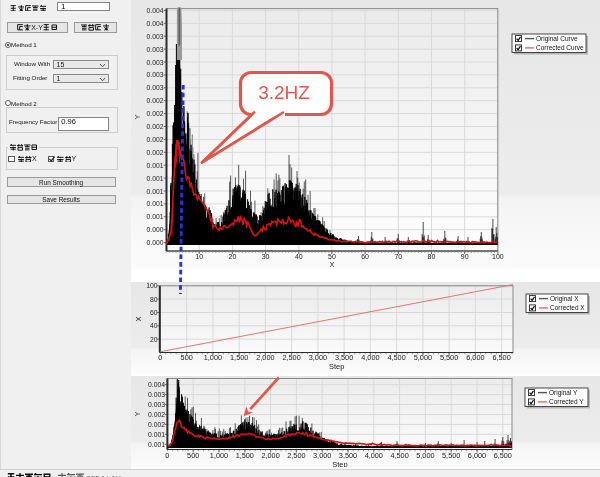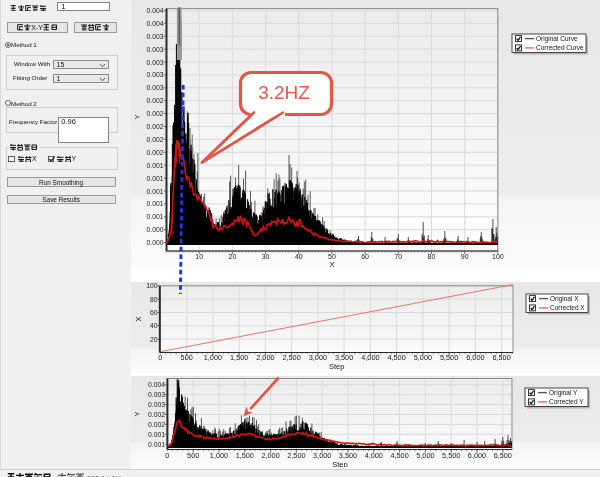--- a/index.html
+++ b/index.html
@@ -68,21 +68,21 @@
       <path d="M1,1L3.5,3.8L6,1" stroke="#555" stroke-width="1" fill="none"></path>
     </svg></div>
 <div class="lbl" style="left:13px;top:74px;">Fitting Order</div>
 <div class="combo" style="left:52.5px;top:73.5px;width:56px;height:9px;">1<svg width="7" height="5" viewBox="0 0 7 5" style="position:absolute;right:2px;top:2px;">
       <path d="M1,1L3.5,3.8L6,1" stroke="#555" stroke-width="1" fill="none"></path>
     </svg></div>
 <div class="radio" style="left:4.5px;top:99.8px;"></div>
 <div class="lbl" style="left:11px;top:99.5px;">Method 2</div>
 <div style="position:absolute;left:5.8px;top:107.3px;width:112px;height:26px;border:1px solid #cdcdcd;"></div>
 <div class="lbl" style="left:8.9px;top:118px;">Frequency Factor</div>
-<div style="position:absolute;left:58.3px;top:117px;width:51px;height:26px;background:#fff;border:1px solid #848484;font-size:7.5px;padding-left:2px;line-height:8px;">0.96</div>
+<div style="position:absolute;left:58.3px;top:117px;width:51px;height:14px;background:#fff;border:1px solid #848484;font-size:7.5px;padding-left:2px;line-height:8px;">0.96</div>
 <div style="position:absolute;left:5.8px;top:146.5px;width:112px;height:23px;border:1px solid #cdcdcd;"></div>
 <div style="position:absolute;left:8.2px;top:142.5px;background:#f0f0f0;padding:0 1px;white-space:nowrap;"><svg width="6.5" height="6.5" viewBox="0 0 10 10" style="vertical-align:-1px;margin:0 0.4px;">
       <path d="M0,2H10M2,0V2M5,4V10M0,5.5H10M1,8H9" stroke="#0a0a0a" stroke-width="1.45" fill="none"></path>
     </svg><svg width="6.5" height="6.5" viewBox="0 0 10 10" style="vertical-align:-1px;margin:0 0.4px;">
       <path d="M0,2.5H10M3,0L2,4M7,0L8,4M1.5,5.5H8.5V9.5H1.5Z" stroke="#0a0a0a" stroke-width="1.45" fill="none"></path>
     </svg><svg width="6.5" height="6.5" viewBox="0 0 10 10" style="vertical-align:-1px;margin:0 0.4px;">
       <path d="M0,1.5H10M5,1.5V4M1.5,4H8.5M1.5,6.5H8.5M1.5,9H8.5" stroke="#0a0a0a" stroke-width="1.45" fill="none"></path>
     </svg><svg width="6.5" height="6.5" viewBox="0 0 10 10" style="vertical-align:-1px;margin:0 0.4px;">
       <path d="M1.5,1.5H8.5V8.5H1.5ZM1.5,5H8.5" stroke="#0a0a0a" stroke-width="1.45" fill="none"></path>
     </svg></div>

